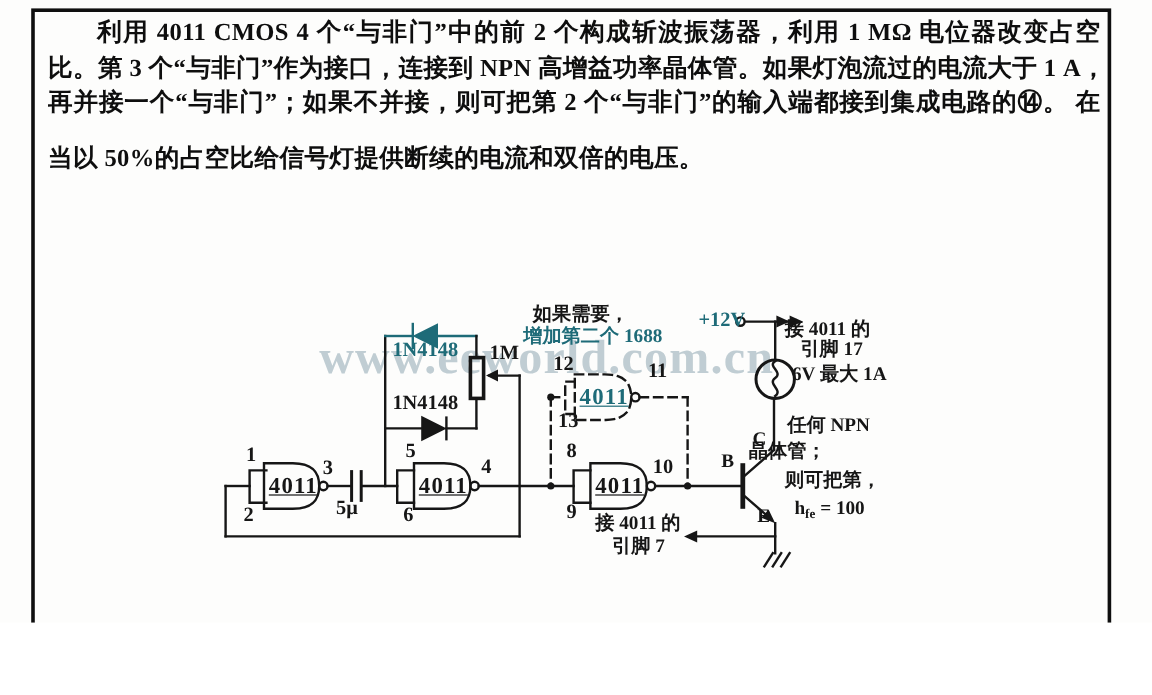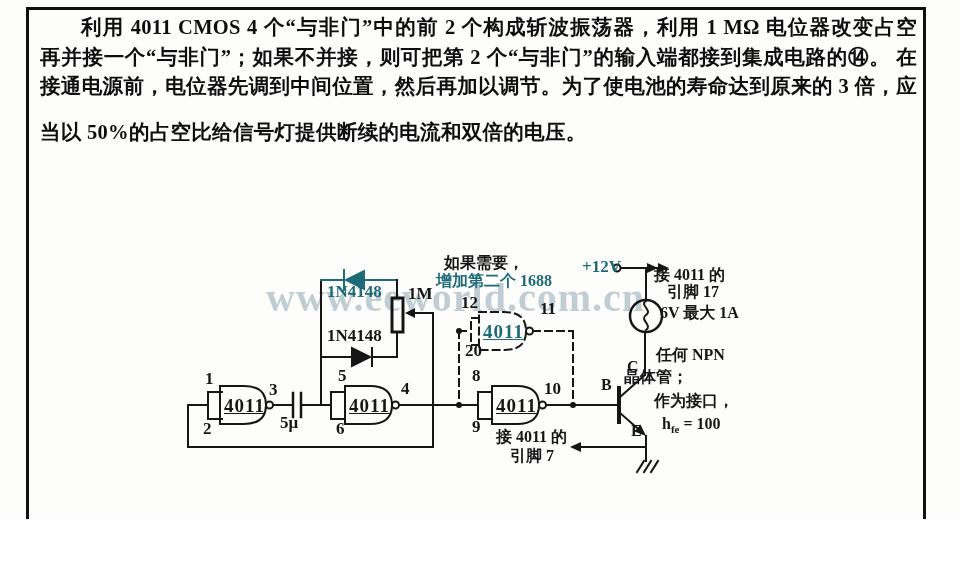--- a/index.html
+++ b/index.html
@@ -27,22 +27,22 @@
 </style>
 </head>
 <body>
 
 <div id="page">
 
   <div id="border-frame"></div>
 
   <div id="para">
     <div class="para-line first">利用 4011 CMOS 4 个“与非门”中的前 2 个构成斩波振荡器，利用 1 MΩ 电位器改变占空</div>
+    <div class="para-line">比。第 3 个“与非门”作为接口，连接到 NPN 高增益功率晶体管。如果灯泡流过的电流大于 1 A，</div>
     <div class="para-line">再并接一个“与非门”；如果不并接，则可把第 2 个“与非门”的输入端都接到集成电路的⑭。 在</div>
-    <div class="para-line">接通电源前，电位器先调到中间位置，然后再加以调节。为了使电池的寿命达到原来的 3 倍，应</div>
     <div class="para-line last">当以 50%的占空比给信号灯提供断续的电流和双倍的电压。</div>
   </div>
 
   <div id="watermark">www.eeworld.com.cn</div>
 
   <svg id="circuit-svg" width="960" height="579" viewBox="0 0 960 579">
     <g stroke="#161616" stroke-width="2" fill="none" stroke-linecap="square">
 
       <g>
         <path d="M222,392 H208 V419 H222"></path>
@@ -153,21 +153,21 @@
   <span class="lbl s17" style="left:338px;top:367px">5</span>
   <span class="lbl s17" style="left:336px;top:420px">6</span>
   <span class="lbl s17" style="left:401px;top:380px">4</span>
   <span class="lbl s19" style="left:349px;top:396px">4011</span>
 
   <span class="lbl s17 teal" style="left:327px;top:283px">1N4148</span>
   <span class="lbl s17" style="left:408px;top:285px">1M</span>
   <span class="lbl s17" style="left:327px;top:327px">1N4148</span>
 
   <span class="lbl s17" style="left:461px;top:294px">12</span>
-  <span class="lbl s17" style="left:465px;top:342px">20</span>
+  <span class="lbl s17" style="left:465px;top:342px">13</span>
   <span class="lbl s17" style="left:540px;top:300px">11</span>
   <span class="lbl s19 teal" style="left:483px;top:322px">4011</span>
 
   <span class="lbl s17" style="left:472px;top:367px">8</span>
   <span class="lbl s17" style="left:472px;top:418px">9</span>
   <span class="lbl s17" style="left:544px;top:380px">10</span>
   <span class="lbl s19" style="left:496px;top:396px">4011</span>
 
   <span class="lbl s16" style="left:444px;top:255px">如果需要，</span>
   <span class="lbl s16 teal" style="left:436px;top:273px">增加第二个 1688</span>
@@ -175,19 +175,19 @@
   <span class="lbl s16" style="left:654px;top:267px">接 4011 的</span>
   <span class="lbl s16" style="left:667px;top:284px">引脚 17</span>
   <span class="lbl s16" style="left:660px;top:305px">6V 最大 1A</span>
 
   <span class="lbl s16" style="left:627px;top:359px">C</span>
   <span class="lbl s16" style="left:601px;top:377px">B</span>
   <span class="lbl s16" style="left:631px;top:423px">E</span>
 
   <span class="lbl s16" style="left:656px;top:347px">任何 NPN</span>
   <span class="lbl s16" style="left:624px;top:369px">晶体管；</span>
-  <span class="lbl s16" style="left:654px;top:393px">作为接口，</span>
+  <span class="lbl s16" style="left:654px;top:393px">则可把第，</span>
   <span class="lbl s16" style="left:662px;top:416px"><span>h</span><span class="sub">fe</span><span> = 100</span></span>
 
   <span class="lbl s16" style="left:496px;top:429px">接 4011 的</span>
   <span class="lbl s16" style="left:510px;top:448px">引脚 7</span>
 
 </div>
 
 </body></html>

